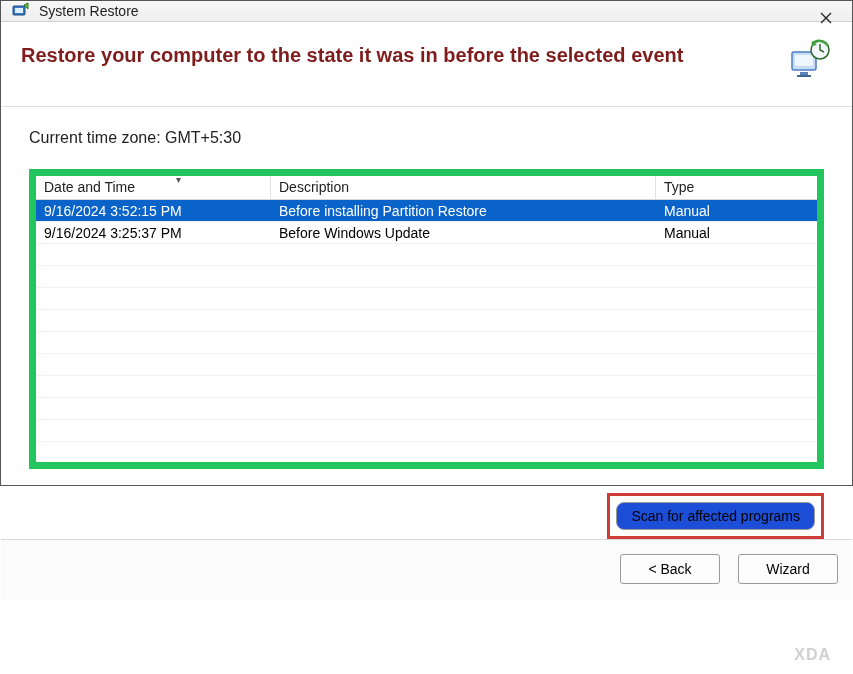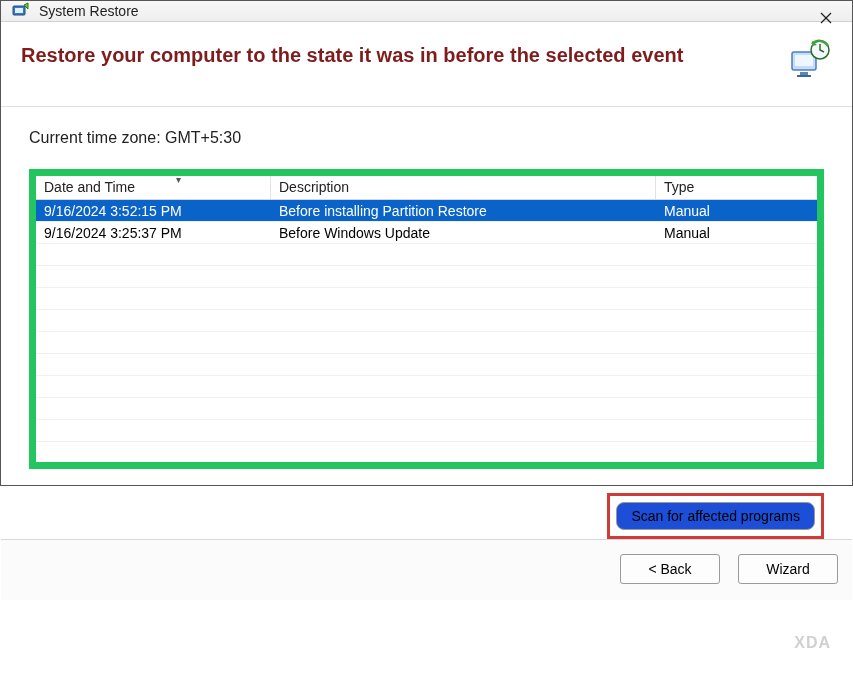--- a/index.html
+++ b/index.html
@@ -164,21 +164,21 @@
       cursor: pointer;
       font-family: inherit;
       padding: 0 16px;
     }
     .nav-btn.primary {
       border: 1.5px solid #0a63c8;
     }
     .watermark {
       position: absolute;
       right: 22px;
-      bottom: 22px;
+      bottom: 10px;
       font-size: 16px;
       font-weight: bold;
       letter-spacing: 1px;
       color: rgba(120,120,120,0.35);
       pointer-events: none;
     }
   </style>
 </head>
 <body>
 

